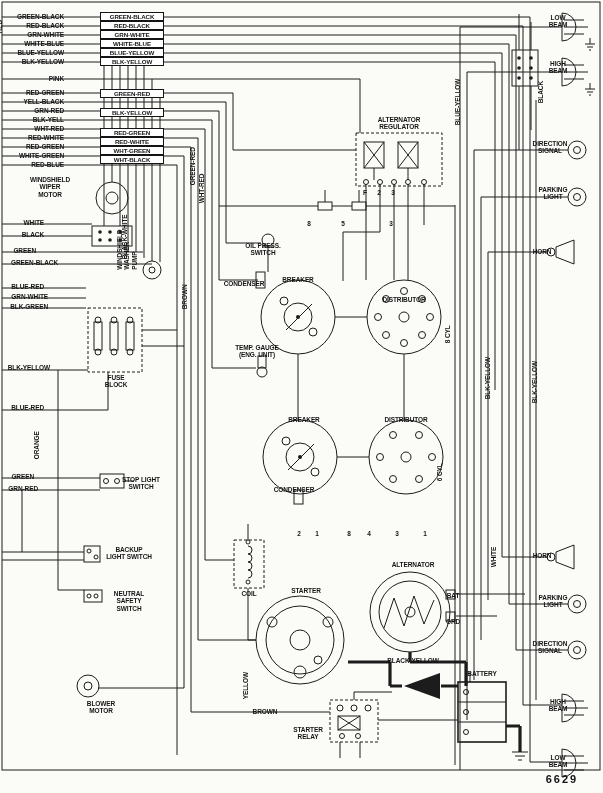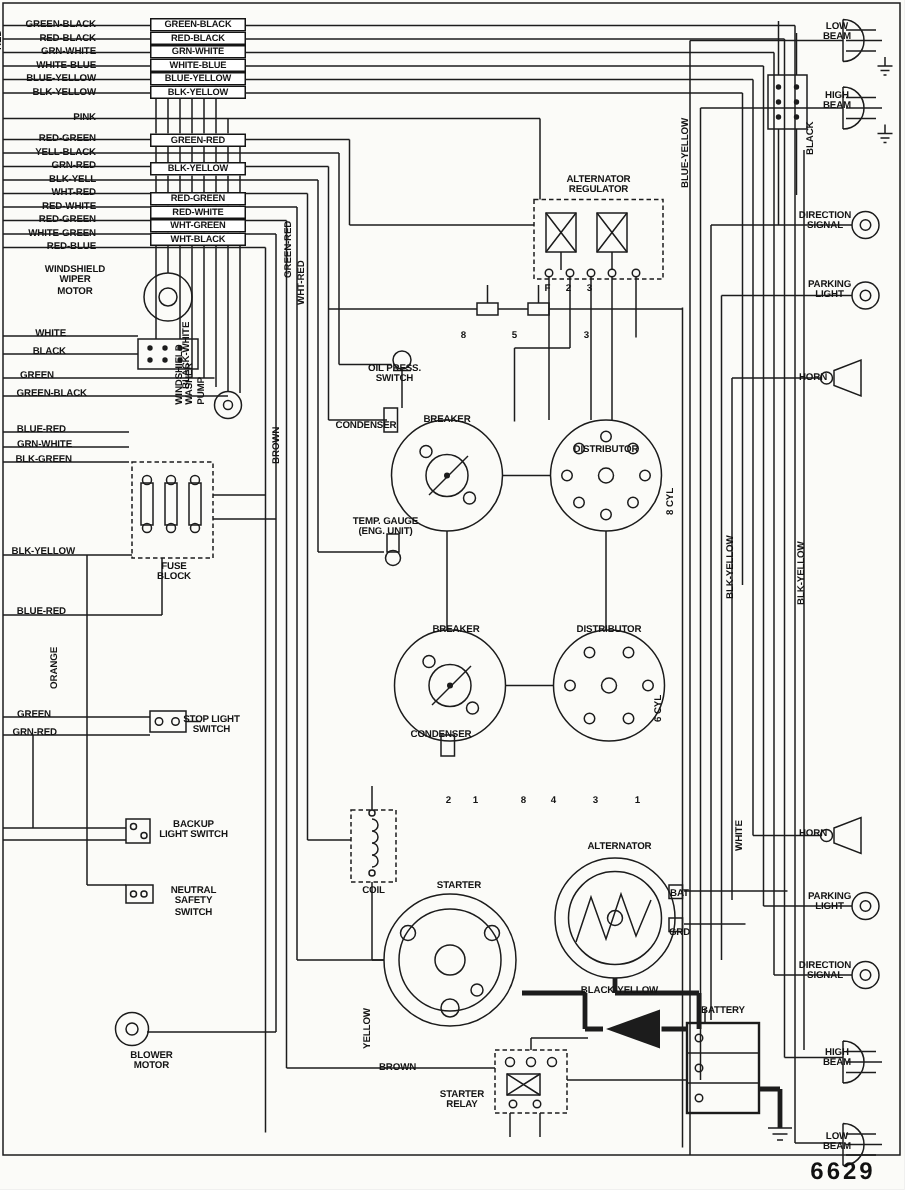--- a/index.html
+++ b/index.html
@@ -6,21 +6,21 @@
   #page{position:relative;width:603px;height:793px;background:#fbfbf8;overflow:hidden;
         font-family:"Liberation Sans",sans-serif;}
   #wires{position:absolute;left:0;top:0;}
   #labels{position:absolute;left:0;top:0;width:603px;height:793px;}
   .lbl{position:absolute;font-size:6.5px;font-weight:700;line-height:1.12;color:#141414;
        text-align:center;white-space:pre-line;letter-spacing:-0.1px;}
   .r{text-align:right;}
   .boxed{background:#fff;border:1px solid #141414;line-height:7px;height:7px;font-size:6.2px;}
   .rot{transform-origin:0 100%;transform:rotate(-90deg);white-space:pre;text-align:left;}
   .fig{position:absolute;left:534px;top:773px;width:56px;text-align:center;
-       font-size:16px;font-weight:700;letter-spacing:2px;color:#111;}
+       font-size:11px;font-weight:700;letter-spacing:2px;color:#111;}
 </style>
 </head>
 <body>
 
 <div id="page">
 
   <svg id="wires" width="603" height="793" viewBox="0 0 603 793">
 
     <g stroke="#1c1c1c" stroke-width="1" fill="none">
       <rect x="2" y="2" width="598" height="768"></rect>

